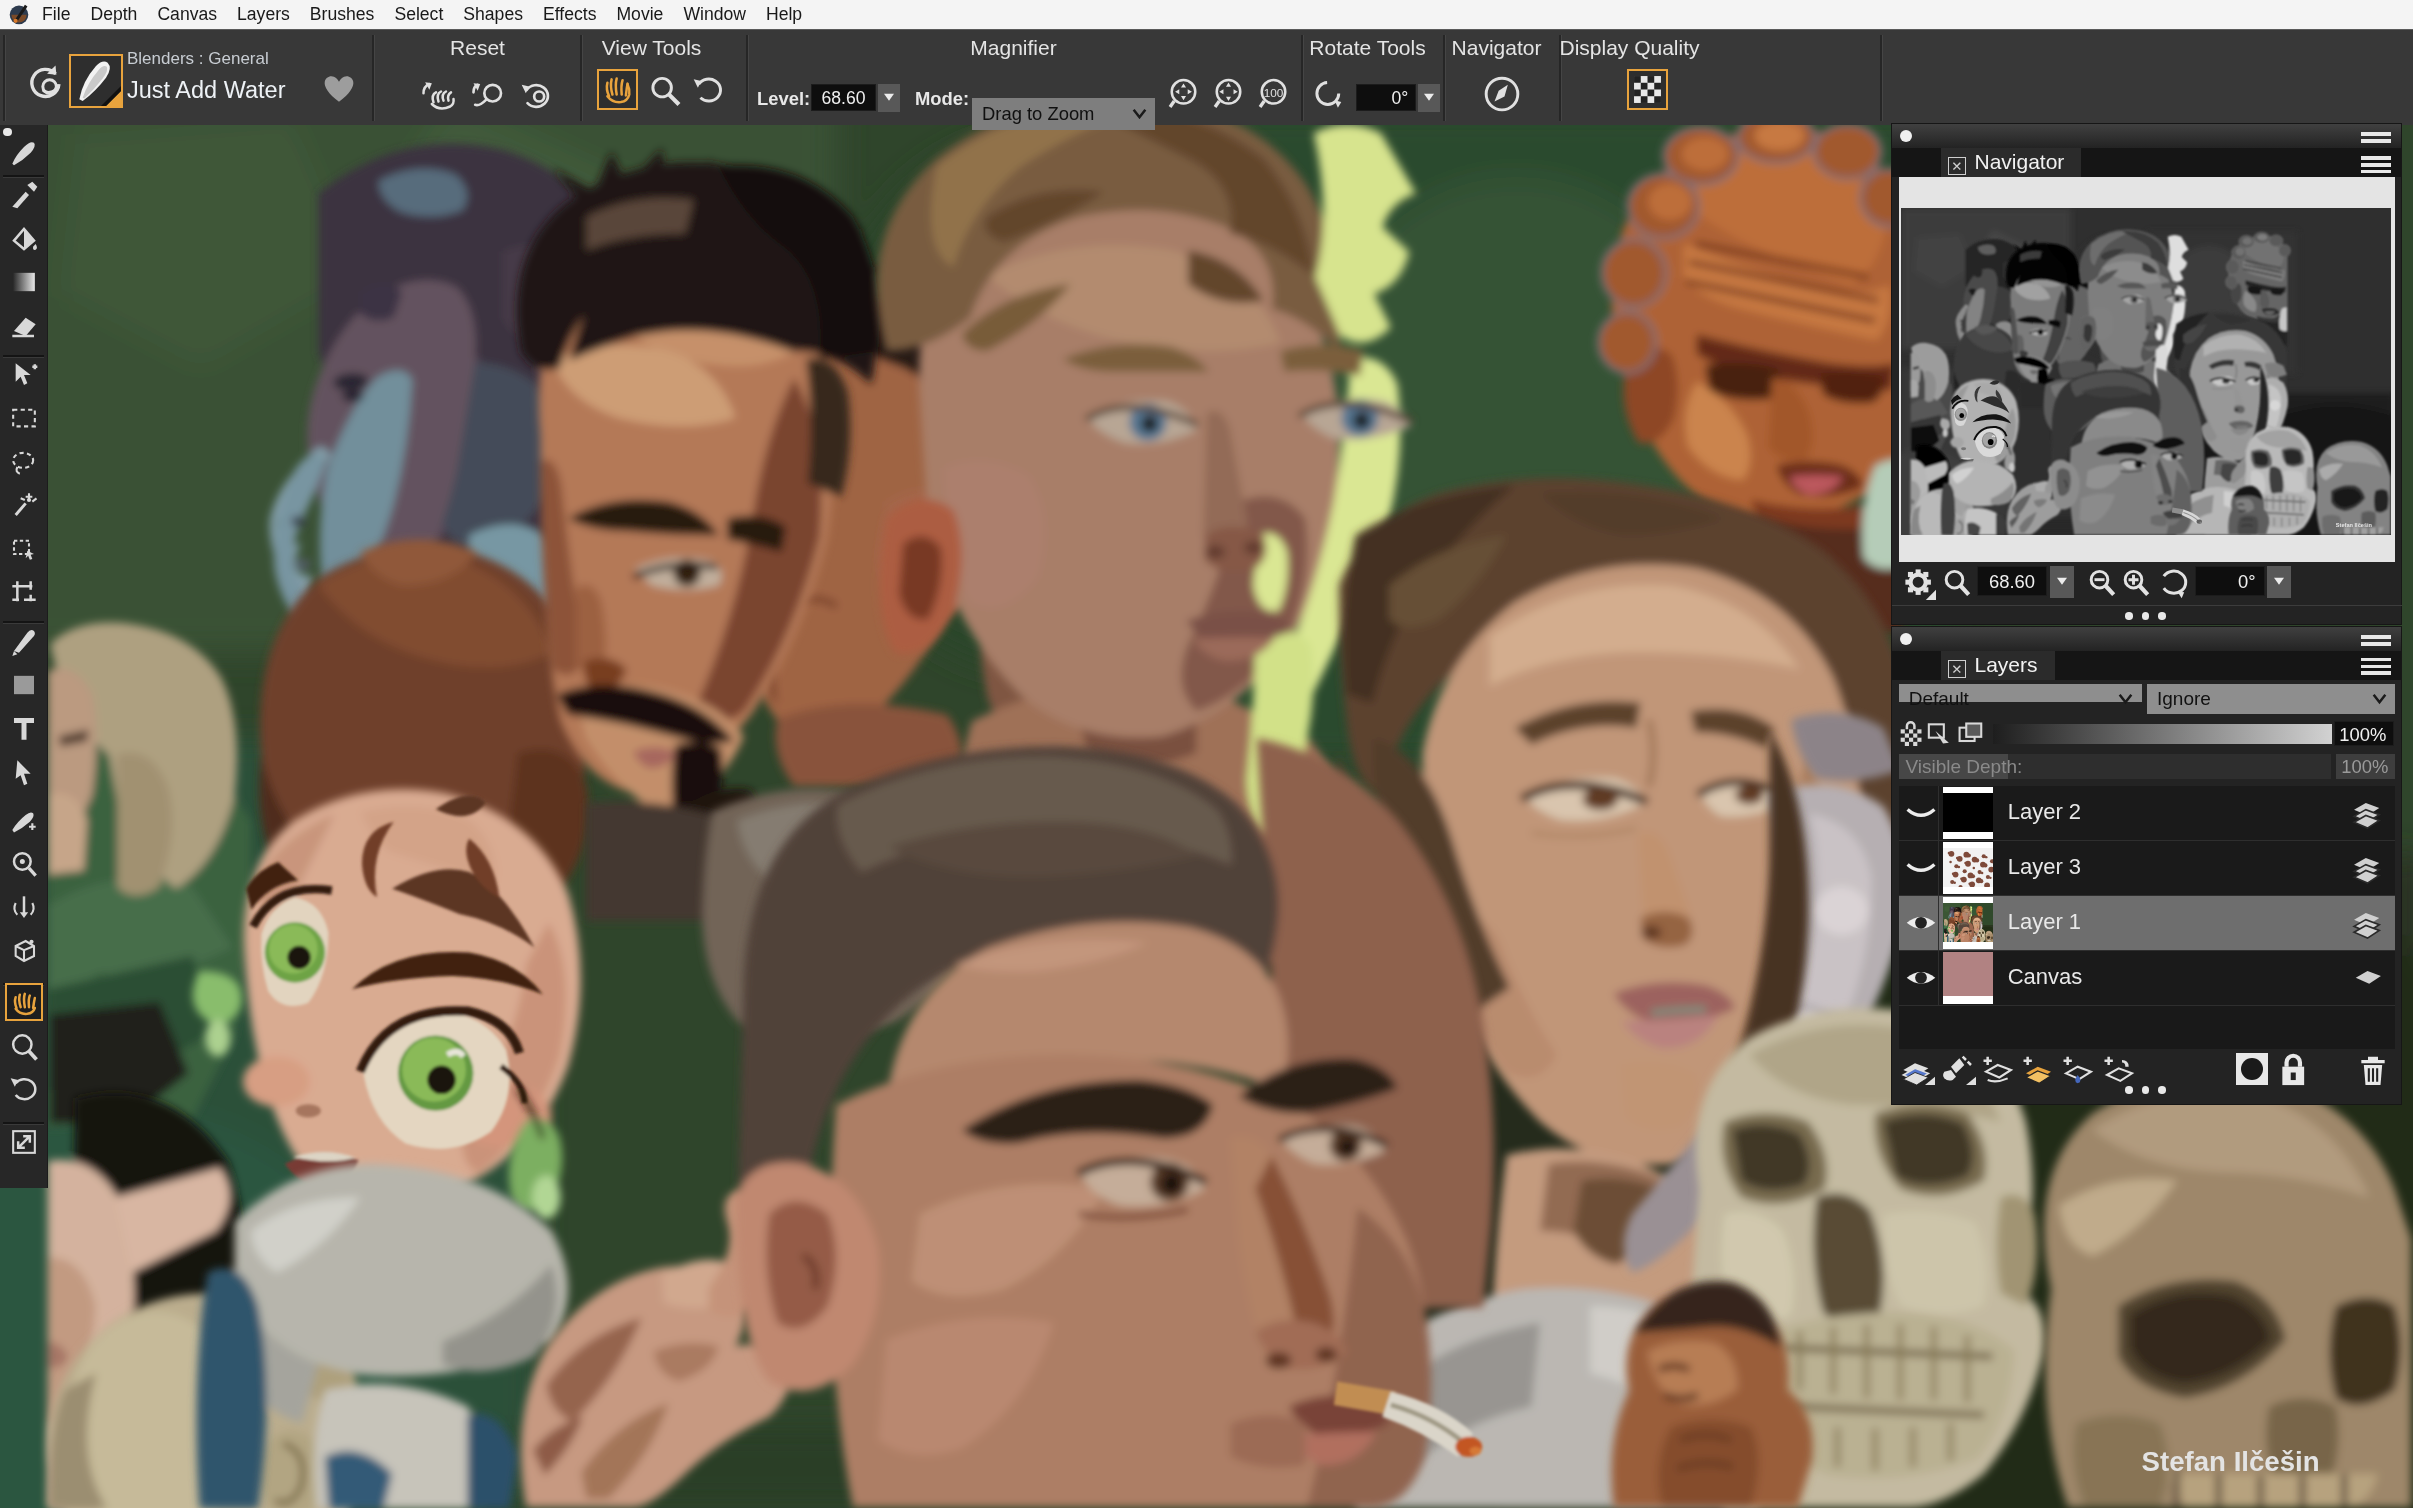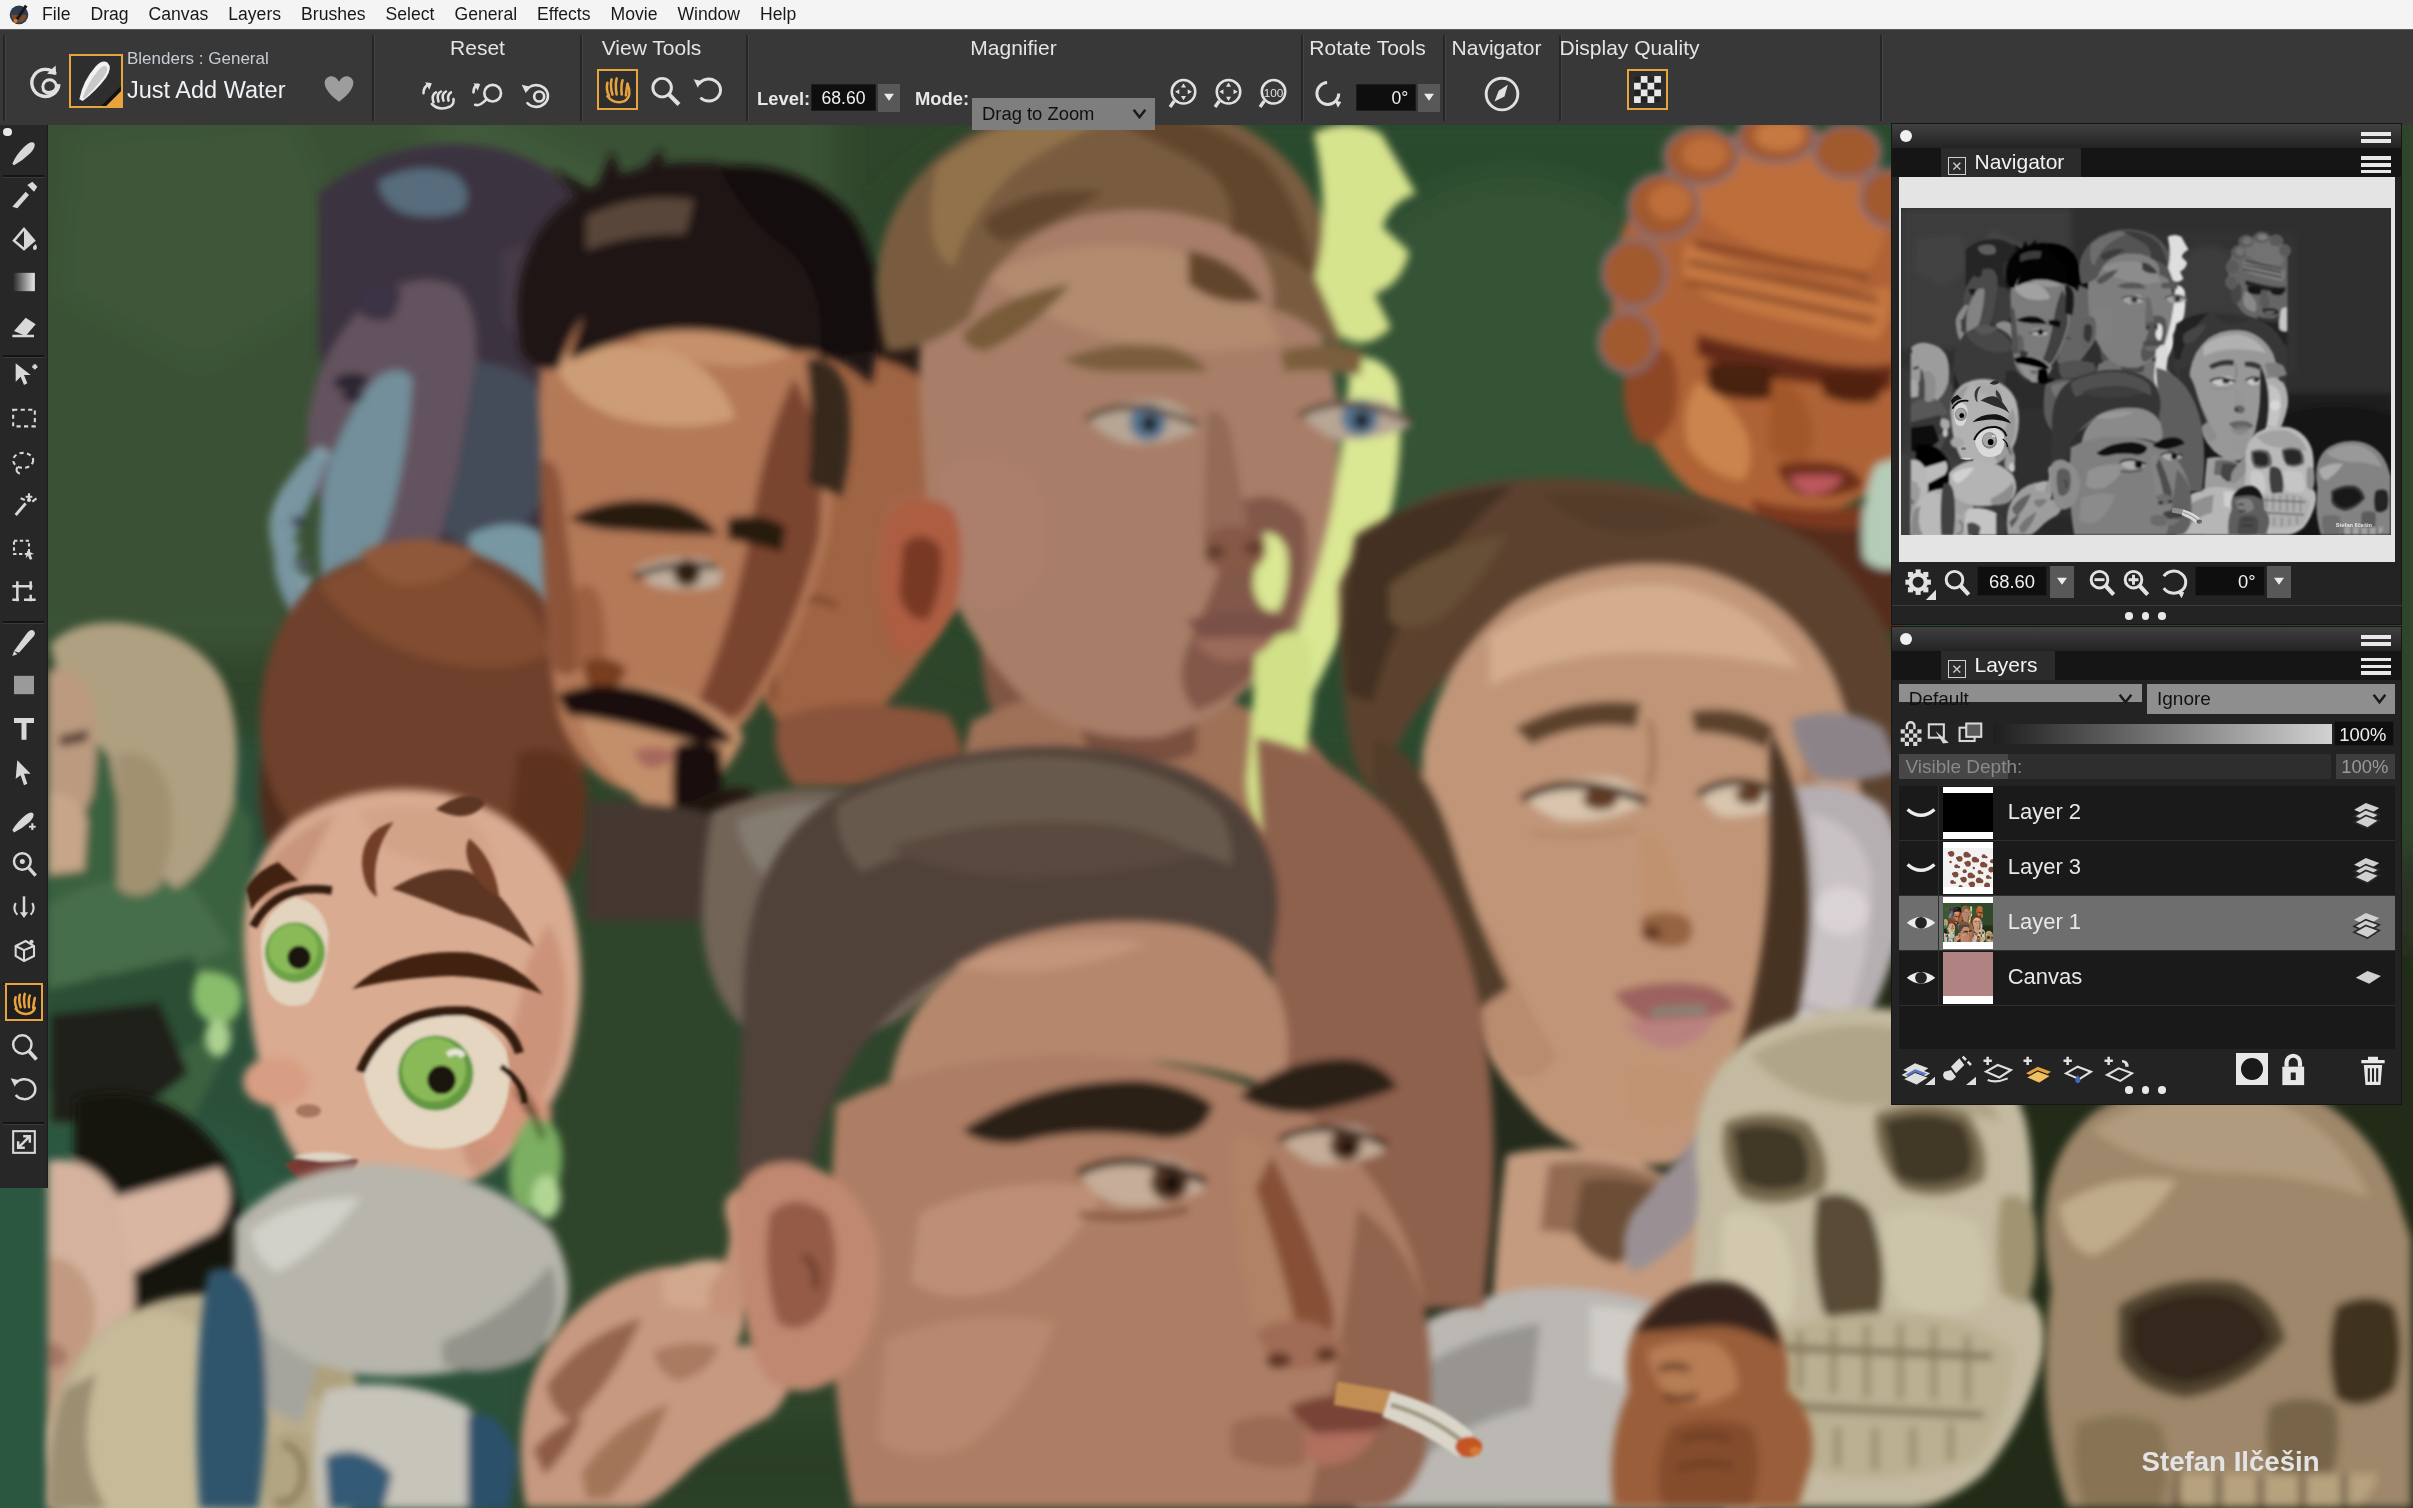--- a/index.html
+++ b/index.html
@@ -423,26 +423,26 @@
 
   <div id="menubar">
     <svg width="22" height="22" viewBox="0 0 26 26" style="margin-left:8.4px">
       <circle cx="13" cy="14" r="11" fill="#2d3b4e"></circle>
       <path d="M4 14 A9 9 0 0 0 22 14 Z" fill="#7a4a28"></path>
       <path d="M20 2 L8 20 L11 22 L23 4 Z" fill="#1a1a1a"></path>
       <circle cx="9" cy="21" r="2.5" fill="#d97a2a"></circle>
     </svg>
     <div style="width:1.7px"></div>
     <div class="item">File</div>
-    <div class="item">Drag</div>
+    <div class="item">Depth</div>
     <div class="item">Canvas</div>
     <div class="item">Layers</div>
     <div class="item">Brushes</div>
     <div class="item">Select</div>
-    <div class="item">General</div>
+    <div class="item">Shapes</div>
     <div class="item">Effects</div>
     <div class="item">Movie</div>
     <div class="item">Window</div>
     <div class="item">Help</div>
   </div>
 
   <div id="propbar" class="abs">
     <div class="sep" style="left:3.4px"></div>
 
     <svg class="abs" style="left:25px;top:32px" width="39" height="39" viewBox="0 0 46 46">

